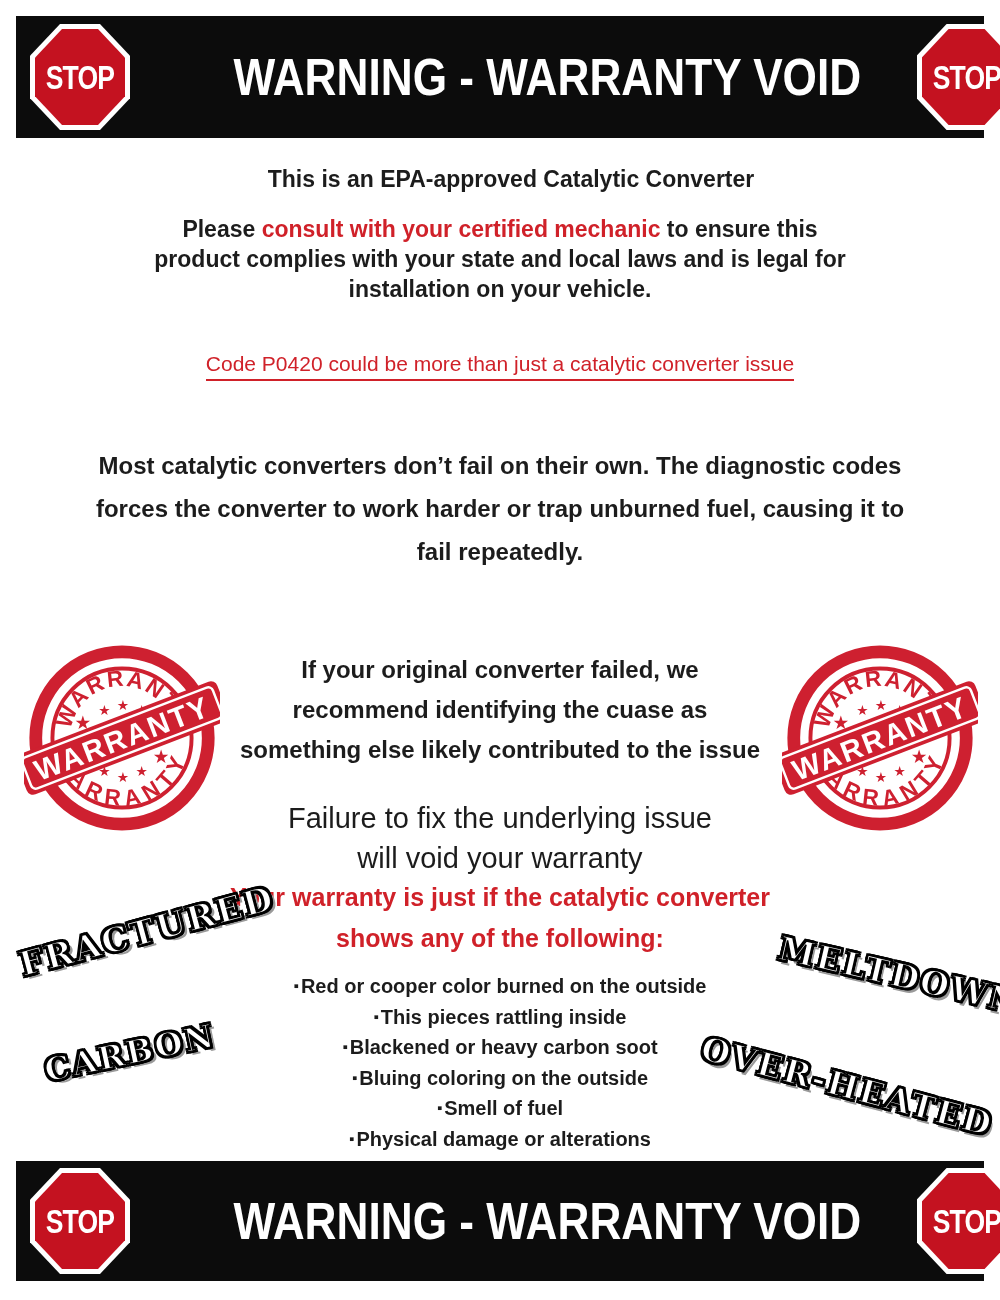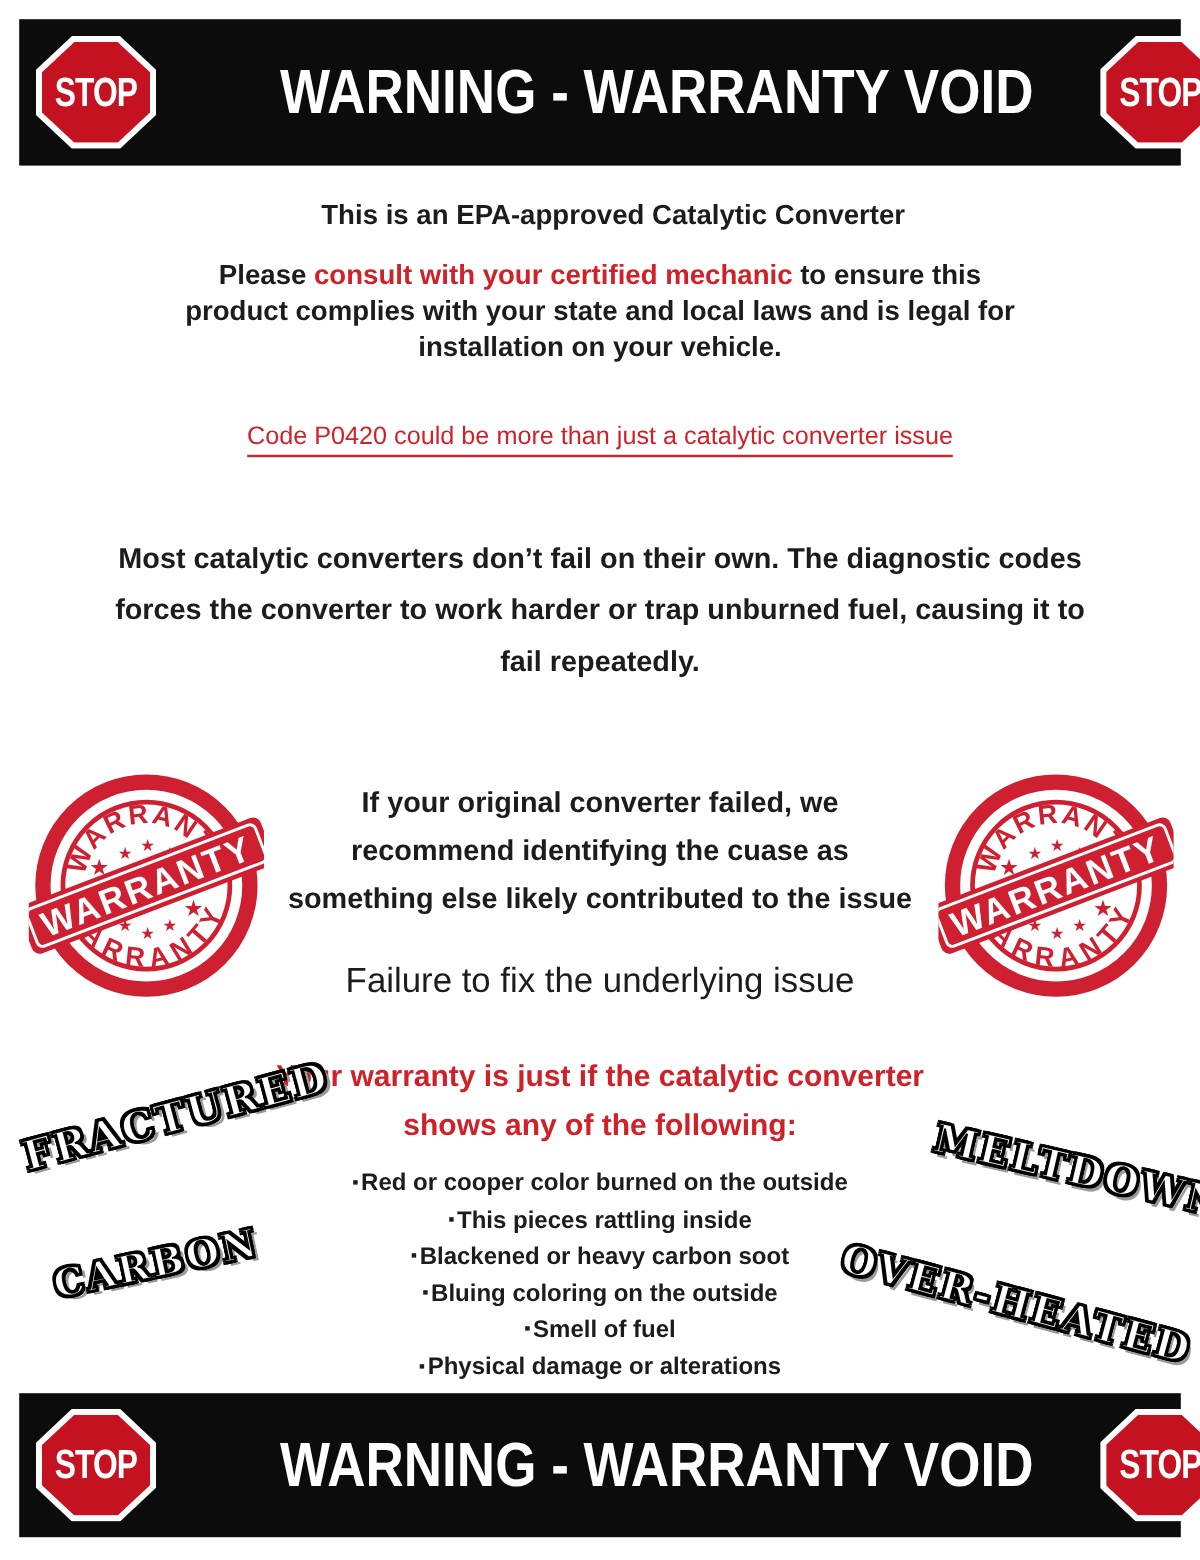--- a/index.html
+++ b/index.html
@@ -15,21 +15,21 @@
 
   
   .banner{position:absolute;left:16px;width:968px;height:122px;background:var(--black-bar);
           display:flex;align-items:center;justify-content:space-between;padding:0 14px;}
   .banner.top{top:16px;}
   .banner.bottom{top:1161px;height:120px;}
   .banner-title{flex:1;text-align:center;color:#fff;font-weight:bold;font-size:52px;white-space:nowrap;padding-left:48px;}
   .condense{display:inline-block;transform:scaleX(0.85);letter-spacing:0px;}
 
   
-  .stop-sign{position:relative;width:100px;height:94px;flex:0 0 auto;}
+  .stop-sign{position:relative;width:100px;height:106px;flex:0 0 auto;}
   .oct{clip-path:polygon(30% 0%,70% 0%,100% 30%,100% 70%,70% 100%,30% 100%,0% 70%,0% 30%);}
   .stop-outer{position:absolute;inset:0;background:#fff;}
   .stop-inner{position:absolute;inset:5px;background:var(--stop-red);display:flex;align-items:center;justify-content:center;}
   .stop-text{color:#fff;font-weight:bold;font-size:34px;transform:scaleX(0.78);letter-spacing:-1px;}
 
   
   .block{position:absolute;left:0;width:100%;text-align:center;}
   .intro-heading{top:166px;font-size:23px;font-weight:bold;padding-left:22px;}
   .consult{top:214px;font-size:23px;font-weight:bold;line-height:30px;}
   .red-text{color:var(--text-red);text-align:center;}
@@ -160,20 +160,21 @@
   </svg>
 
   <div class="block recommendation">
     <div>If your original converter failed, we</div>
     <div>recommend identifying the cuase as</div>
     <div>something else likely contributed to the issue</div>
   </div>
 
   <div class="block failure">
     <div>Failure to fix the underlying issue</div>
+    <div>will void your warranty</div>
   </div>
 
   <div class="block void-heading">
     <div>Your warranty is just if the catalytic converter</div>
     <div>shows any of the following:</div>
   </div>
 
   <div class="block bullets">
     <div><span class="bullet-glyph">▪</span><span>Red or cooper color burned on the outside</span></div>
     <div><span class="bullet-glyph">▪</span><span>This pieces rattling inside</span></div>

